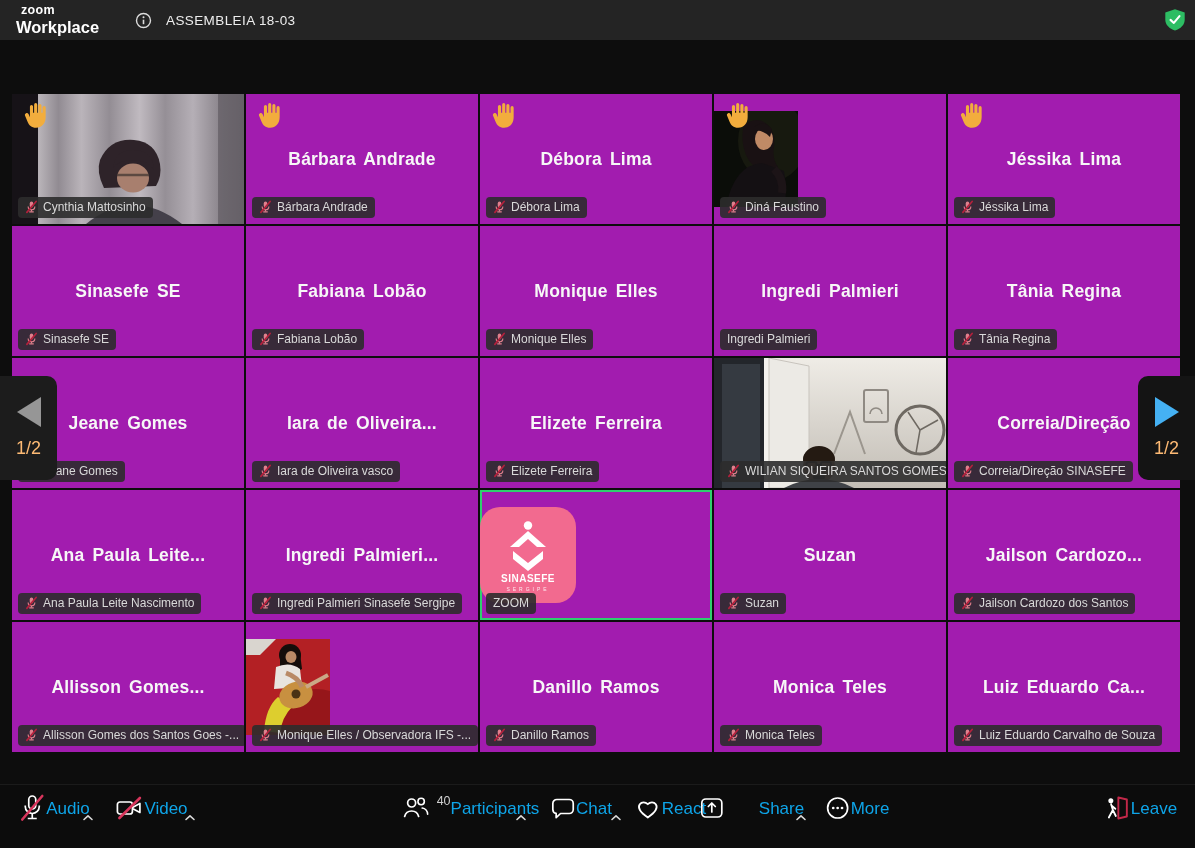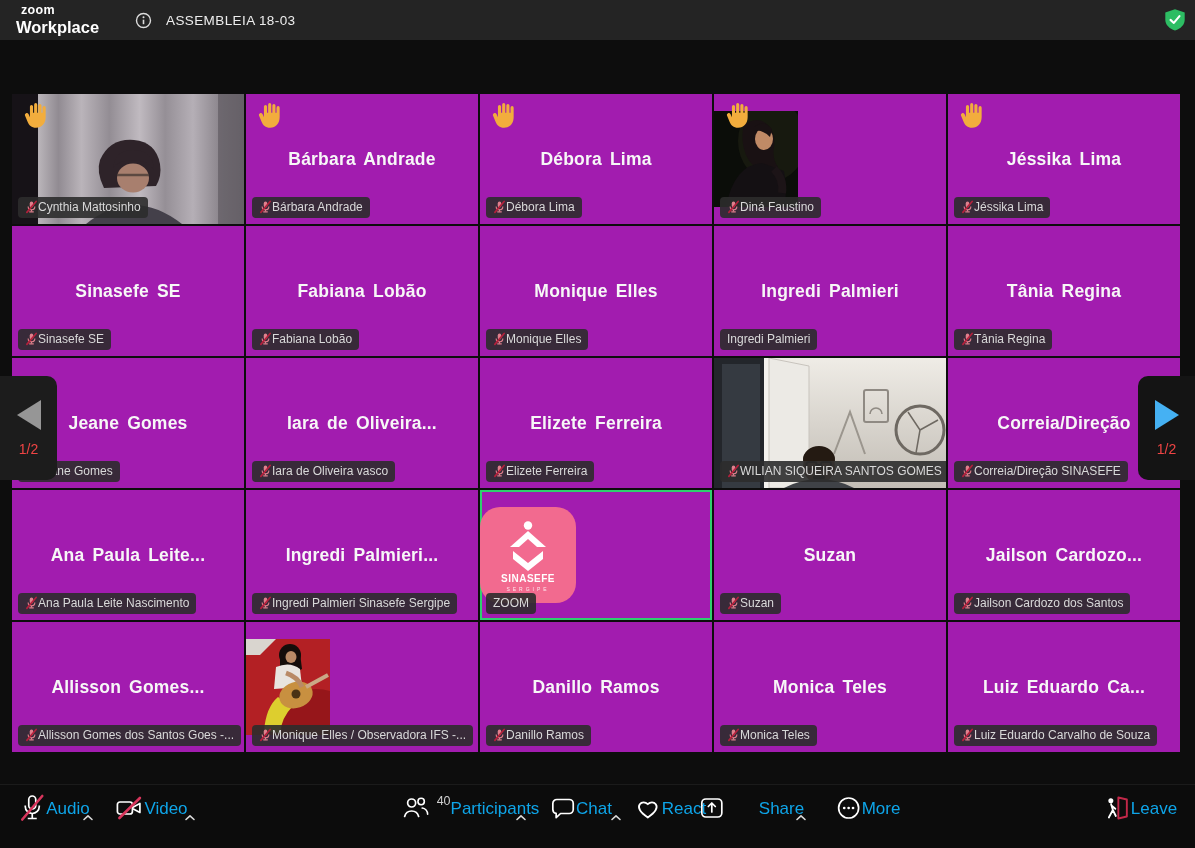--- a/index.html
+++ b/index.html
@@ -16,35 +16,35 @@
   .shield{position:absolute;right:9px;top:8px;width:22px;height:24px;cursor:pointer;}
 
   
   .grid{position:absolute;left:12px;top:94px;display:grid;
         grid-template-columns:repeat(5,232px);grid-template-rows:repeat(5,130px);gap:2px;}
   .tile{position:relative;background:#a21caf;overflow:hidden;}
   .tile.active{box-shadow:inset 0 0 0 2px #2ed06e;}
   .center-name{position:absolute;inset:0;display:flex;align-items:center;justify-content:center;
         color:#f7f7f7;font-size:17.5px;font-weight:700;letter-spacing:.2px;word-spacing:3px;white-space:nowrap;}
   .hand{position:absolute;top:7px;left:10px;width:26px;height:28px;}
-  .pill{position:absolute;left:6px;bottom:6px;display:flex;align-items:center;
+  .pill{position:absolute;left:6px;bottom:6px;display:flex;align-items:center;gap:5px;
         background:rgba(44,44,44,.9);border-radius:4px;padding:3px 7px 4px;
         color:#d9d9d9;font-size:12px;max-width:calc(100% - 12px);white-space:nowrap;overflow:hidden;}
   .pill .mic{flex:0 0 auto;display:flex;}
   .video-fill{position:absolute;inset:0;width:100%;height:100%;}
   .avatar-wrap{position:absolute;inset:0;display:flex;align-items:center;justify-content:flex-start;}
 
   
   .page-nav{position:absolute;width:57px;height:104px;top:376px;z-index:6;cursor:pointer;
         display:flex;flex-direction:column;align-items:center;justify-content:center;gap:11px;}
   .page-nav.left{left:0;background:#1c1c1c;border-radius:0 10px 10px 0;}
   .page-nav.right{right:0;background:#141414;border-radius:10px 0 0 10px;}
   .tri-left{width:0;height:0;border-top:15px solid transparent;border-bottom:15px solid transparent;border-right:24px solid #969696;}
   .tri-right{width:0;height:0;border-top:15px solid transparent;border-bottom:15px solid transparent;border-left:24px solid #45b1f3;}
-  .page-num{color:#ef4444;font-size:14px;}
+  .page-num{color:#fdba74;font-size:18px;}
 
   
   .toolbar{position:absolute;left:0;right:0;bottom:0;height:63px;background:#0c0c0c;border-top:1px solid #1b1b1b;}
   .tb{position:absolute;top:8px;display:flex;flex-direction:row;align-items:center;
       transform:translateX(-50%);cursor:pointer;}
   .tb .ic{height:30px;display:flex;align-items:center;justify-content:center;}
   .tb .lbl{color:#0ea5e9;font-size:17px;margin-top:2px;}
   .tb .row{display:flex;align-items:flex-start;}
   .tb .count{color:#cfcfcf;font-size:12.5px;margin-left:6px;margin-top:1px;}
   .chev{position:absolute;top:22px;transform:translateX(-50%);cursor:pointer;height:10px;}
@@ -629,21 +629,21 @@
       </svg>
     </div>
     <div class="lbl">Share</div>
   </div>
   <div class="chev" style="left:801px;">
     <svg width="11" height="7" viewBox="0 0 11 7">
         <path d="M1.5 5.5 L5.5 1.8 L9.5 5.5" fill="none" stroke="#d9d9d9" stroke-width="1.6" stroke-linecap="round" stroke-linejoin="round"></path>
       </svg>
   </div>
 
-  <div class="tb" style="left:857px;margin-left:11px;">
+  <div class="tb" style="left:857px;">
     <div class="ic">
       <svg width="26" height="26" viewBox="0 0 26 26">
         <circle cx="13" cy="13" r="10" fill="none" stroke="#fff" stroke-width="1.7"></circle>
         <circle cx="8.6" cy="13" r="1.35" fill="#fff"></circle>
           <circle cx="13" cy="13" r="1.35" fill="#fff"></circle>
           <circle cx="17.4" cy="13" r="1.35" fill="#fff"></circle>
       </svg>
     </div>
     <div class="lbl">More</div>
   </div>

